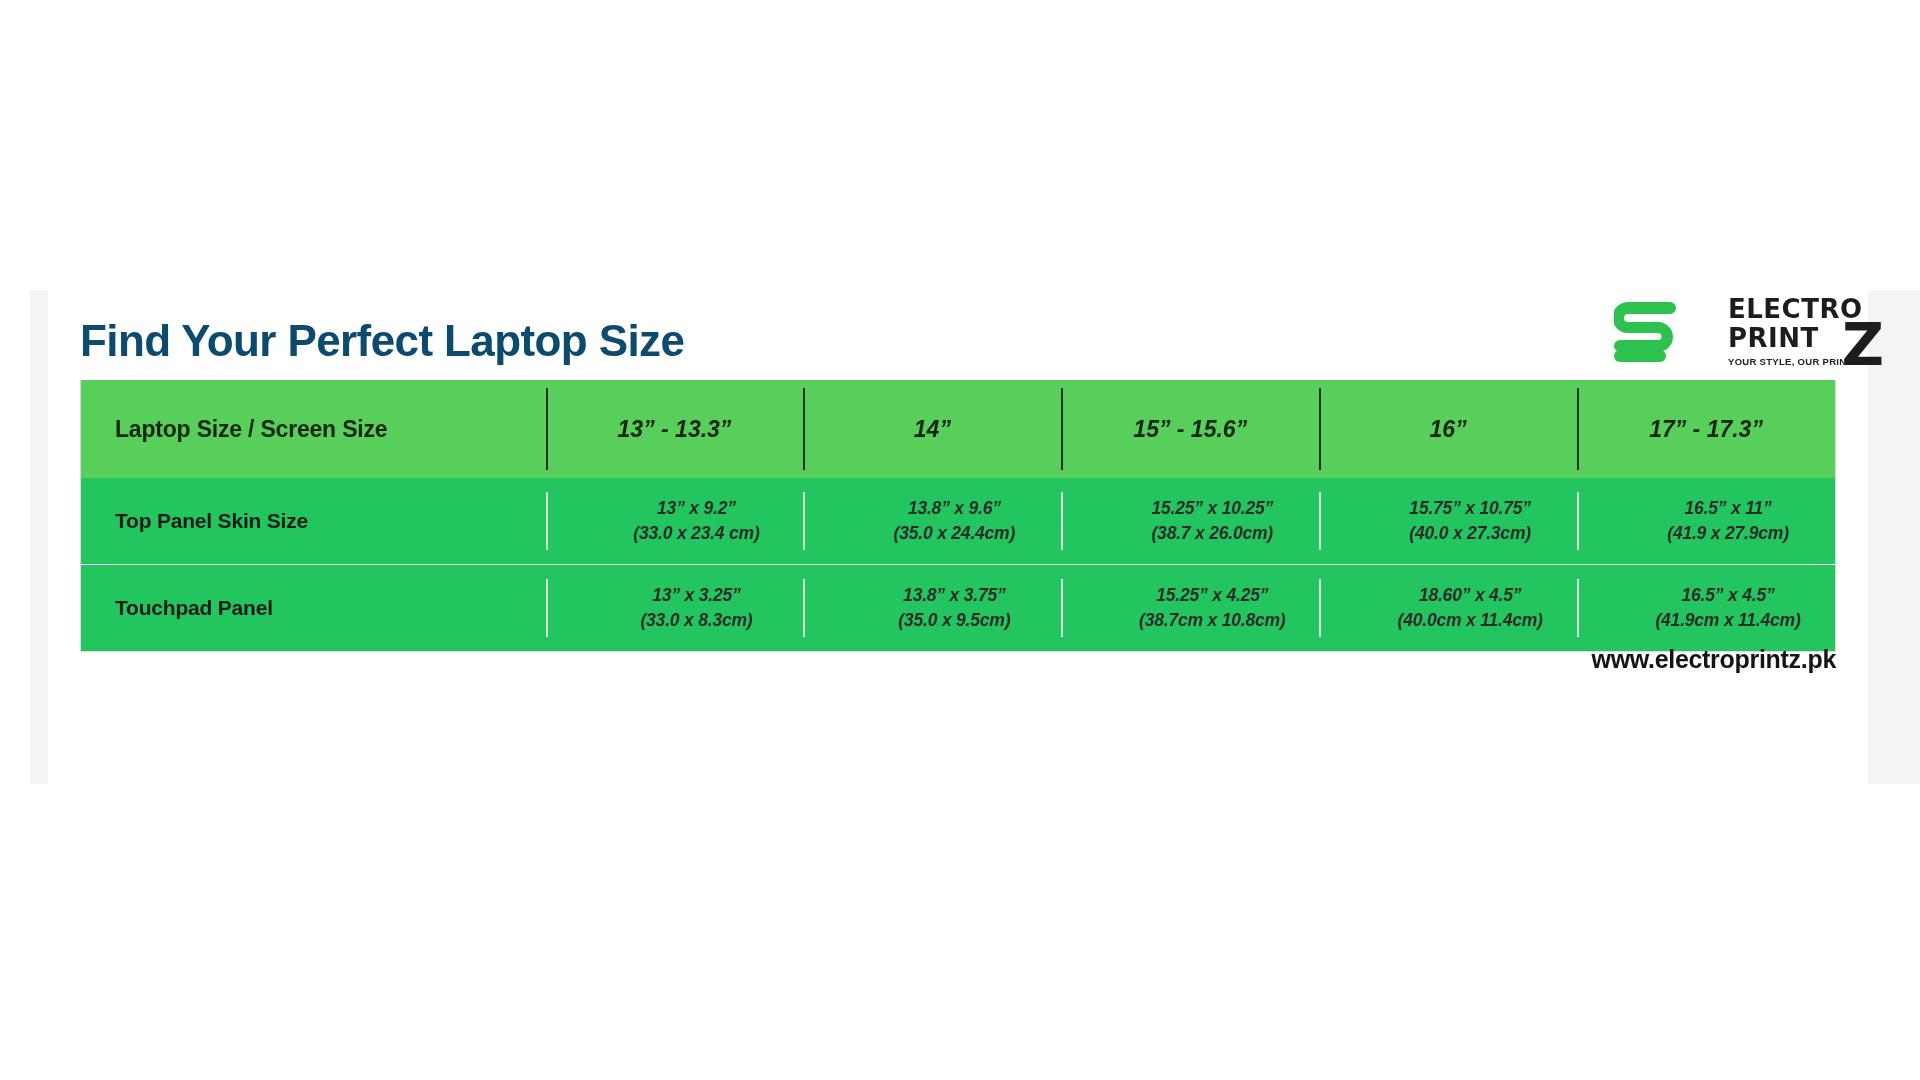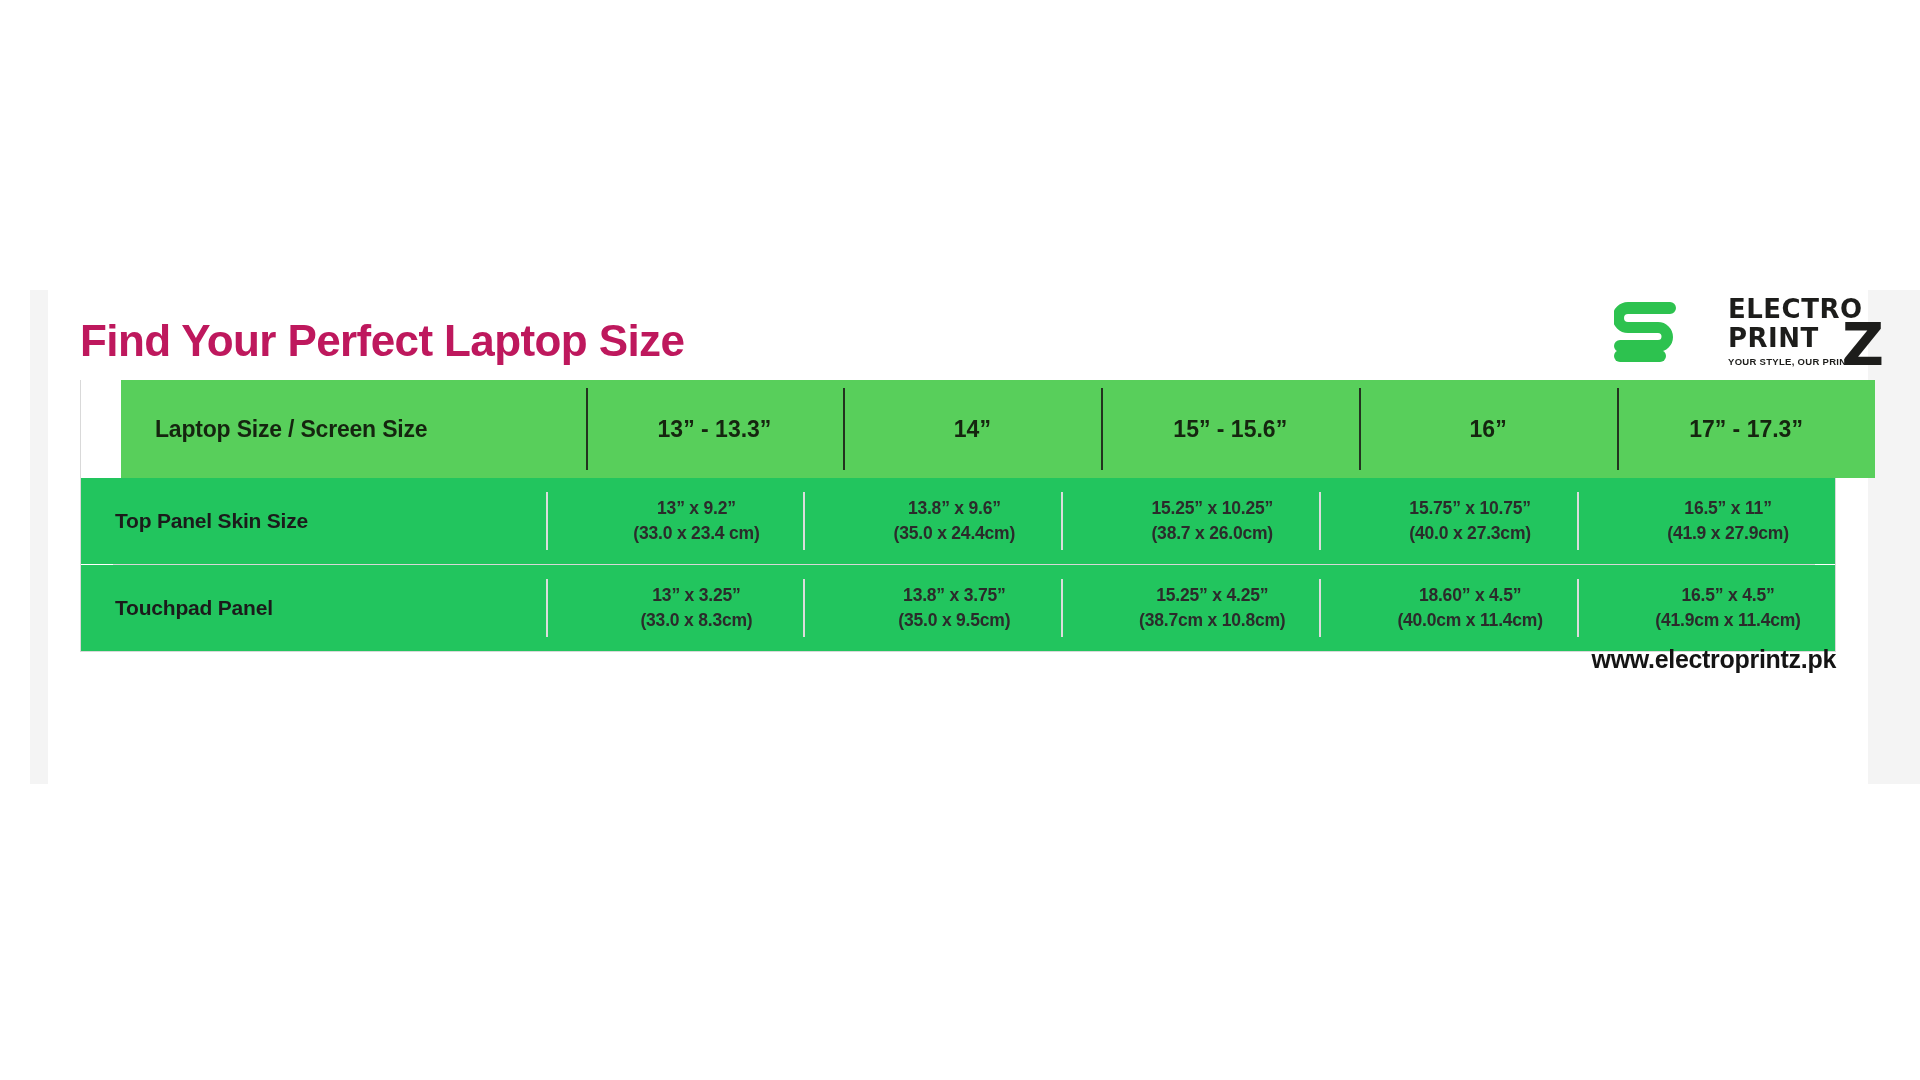--- a/index.html
+++ b/index.html
@@ -53,21 +53,21 @@
     width: 1756px;
     height: 104px;
   }
   .page-title {
     position: absolute;
     left: 0;
     top: 26px;
     font-size: 44px;
     font-weight: bold;
     letter-spacing: -0.6px;
-    color: #be185d;
+    color: #0c4a6e;
     white-space: nowrap;
   }
 
   
   .logo {
     position: absolute;
     right: 0;
     top: 2px;
     width: 222px;
     height: 78px;
@@ -131,32 +131,31 @@
 
   .trow {
     display: flex;
     width: 100%;
     box-sizing: border-box;
   }
 
   .thead {
     background: #58cf5b;
     height: 98px;
-    margin-left: 40px;
   }
   .tcell {
     box-sizing: border-box;
     display: flex;
     align-items: center;
     position: relative;
   }
 
   
   .col-label { width: 465px; padding-left: 34px; }
-  .col-size  { width: 258.2px; justify-content: flex-start; text-align: center; }
+  .col-size  { width: 258.2px; justify-content: flex-start; text-align: center; font-style: italic; }
 
   
   .thead .col-size::before {
     content: "";
     position: absolute;
     left: 0;
     top: 8px;
     bottom: 8px;
     width: 2px;
     background: #23321f;

